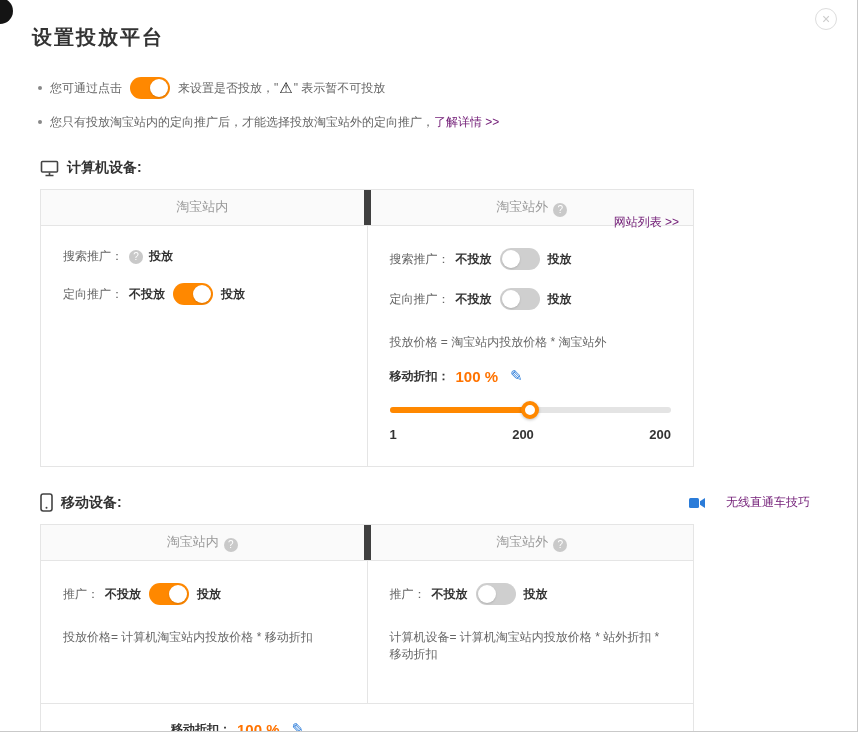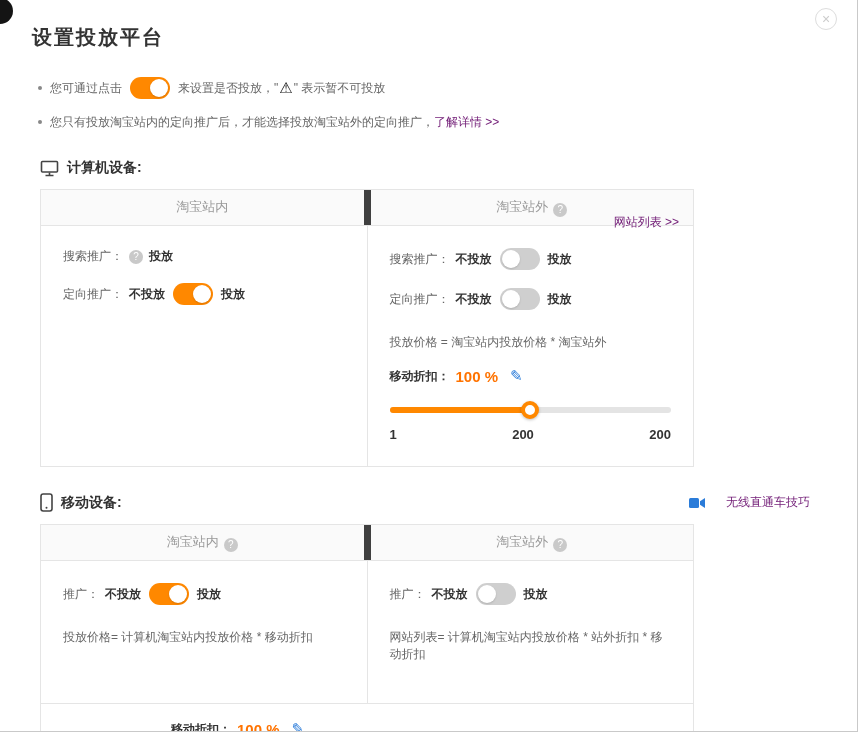--- a/index.html
+++ b/index.html
@@ -338,21 +338,21 @@
       </div>
       <div class="cell">
         <div class="row">
           <span class="lbl">推广：</span>
           <span class="val">不投放</span>
           <span class="toggle off">
               <i class="knob"></i>
             </span>
           <span class="val after">投放</span>
         </div>
-        <div class="formula">网站列表= 计算机淘宝站内投放价格 * 站外折扣 * 移动折扣</div>
+        <div class="formula">计算机设备= 计算机淘宝站内投放价格 * 站外折扣 * 移动折扣</div>
       </div>
     </div>
     <div class="tfoot">
       <div class="center-box">
         <div class="center-row">
           <span class="discount-lbl">移动折扣：</span>
           <span class="discount-val">100 %</span>
           <span class="edit">✎</span>
         </div>
         <div class="slider" style="--pct: 25%;">

